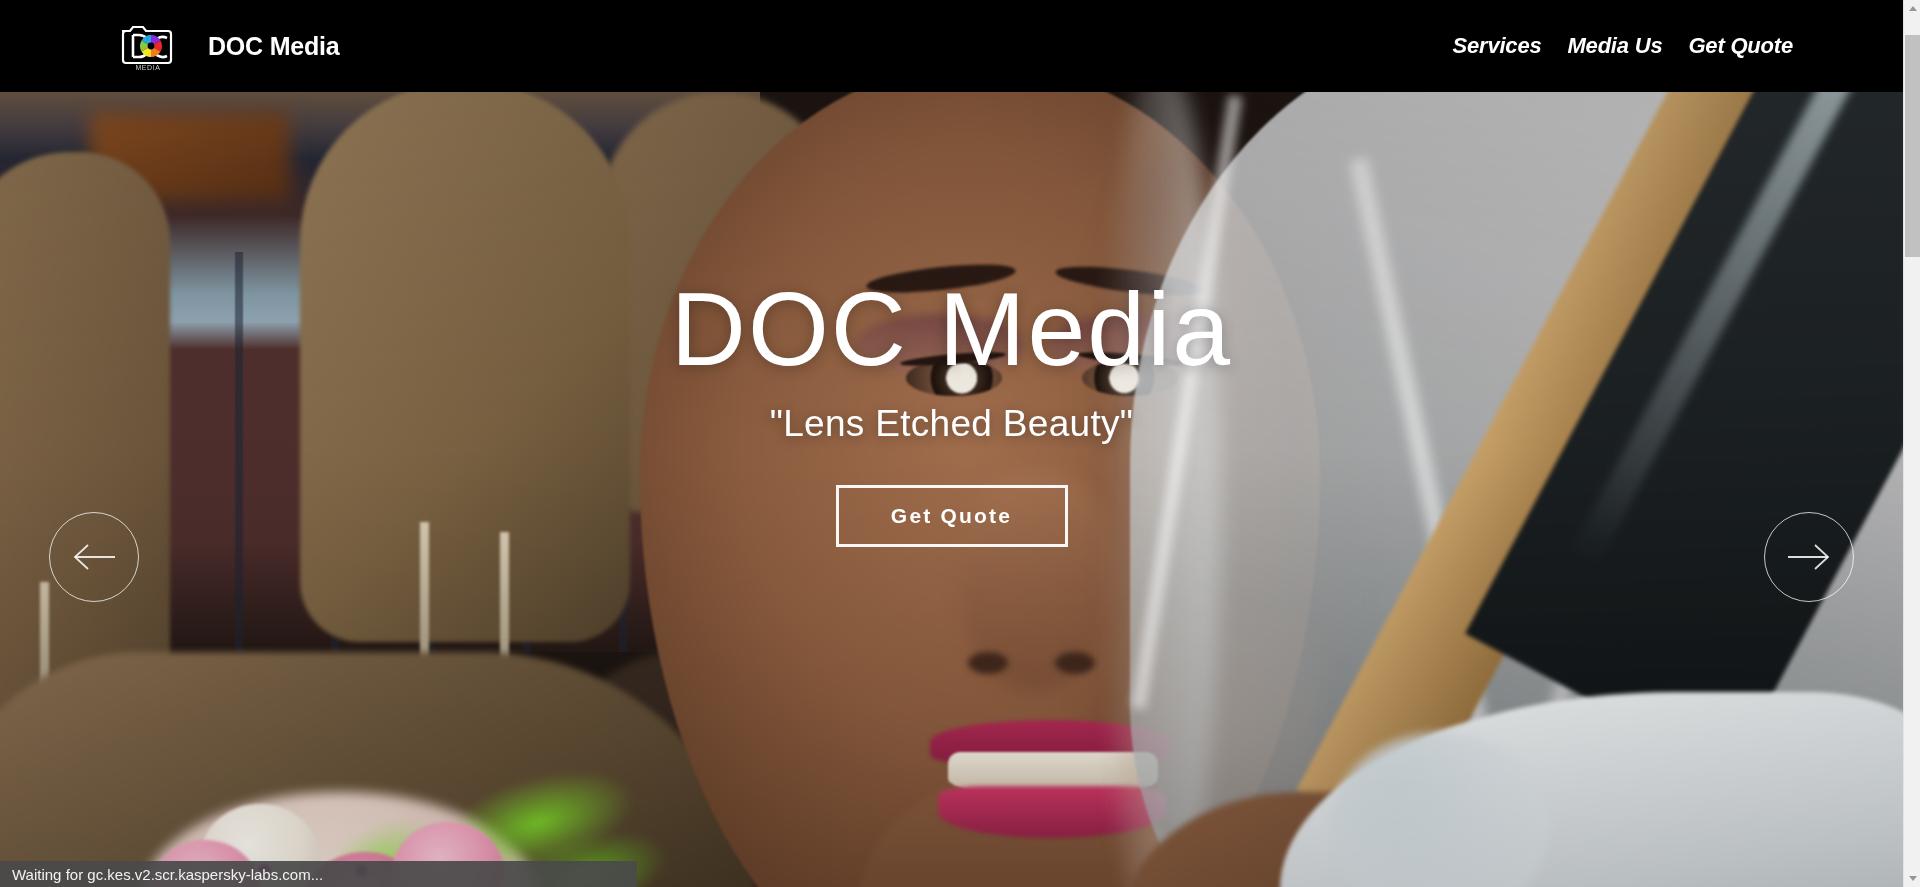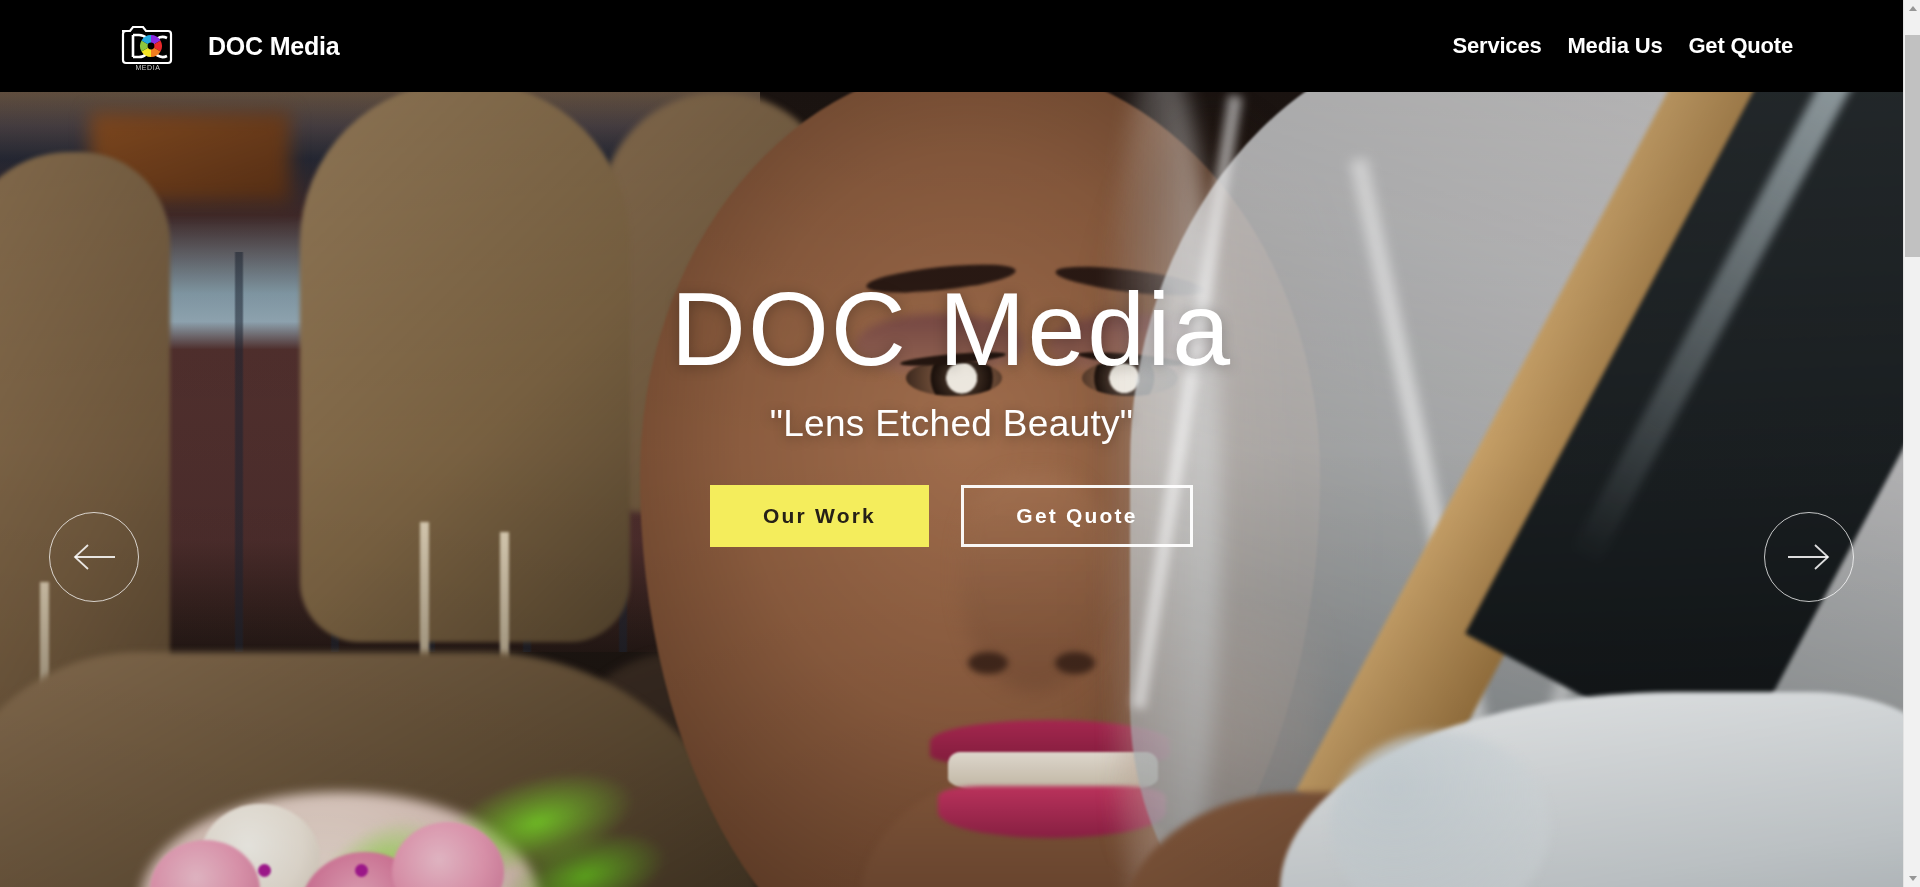--- a/index.html
+++ b/index.html
@@ -56,20 +56,21 @@
     letter-spacing:-0.2px;
     white-space:nowrap;
   }
 
   .main-nav {
     margin-left:auto;
     margin-right:110px;
     display:flex;
     align-items:flex-start;
     gap:26px;
+    font-style:italic;
   }
   .nav-link {
     color:#ffffff;
     font-size:22px;
     font-weight:bold;
     text-decoration:none;
     letter-spacing:-0.2px;
     white-space:nowrap;
   }
 
@@ -623,21 +624,20 @@
         <div class="pin" style="left:258px; top:772px;"></div>
         <div class="pin" style="left:355px; top:772px;"></div>
 
         <div class="hero-scrim"></div>
       </div>
 
       <div class="hero-content">
         <h1 class="hero-title">DOC Media</h1>
         <p class="hero-tagline">"Lens Etched Beauty"</p>
         <div class="hero-actions">
-          <button class="btn btn-primary">Our Work</button>
           <button class="btn btn-ghost">Get Quote</button>
         </div>
       </div>
 
       <div class="carousel-arrow prev">
         <span>
           <svg width="46" height="32" viewBox="0 0 46 32" aria-hidden="true">
             <path d="M44 16 H4" stroke="rgba(255,255,255,0.85)" stroke-width="1.8" fill="none"></path>
             <path d="M17 4 L4 16 L17 28" stroke="rgba(255,255,255,0.85)" stroke-width="1.8" fill="none"></path>
           </svg>
@@ -648,20 +648,23 @@
         <span>
           <svg width="46" height="32" viewBox="0 0 46 32" aria-hidden="true">
             <path d="M2 16 H42" stroke="rgba(255,255,255,0.85)" stroke-width="1.8" fill="none"></path>
             <path d="M29 4 L42 16 L29 28" stroke="rgba(255,255,255,0.85)" stroke-width="1.8" fill="none"></path>
           </svg>
         </span>
       </div>
 
     </section>
 
+    <div class="status-bar">
+      <span>Waiting for gc.kes.v2.scr.kaspersky-labs.com...</span>
+    </div>
 
   </div>
 
   <div class="scrollbar">
     <div class="sb-btn up">
       <span class="sb-tri up"></span>
     </div>
     <div class="sb-thumb"></div>
     <div class="sb-btn down">
       <span class="sb-tri down"></span>

